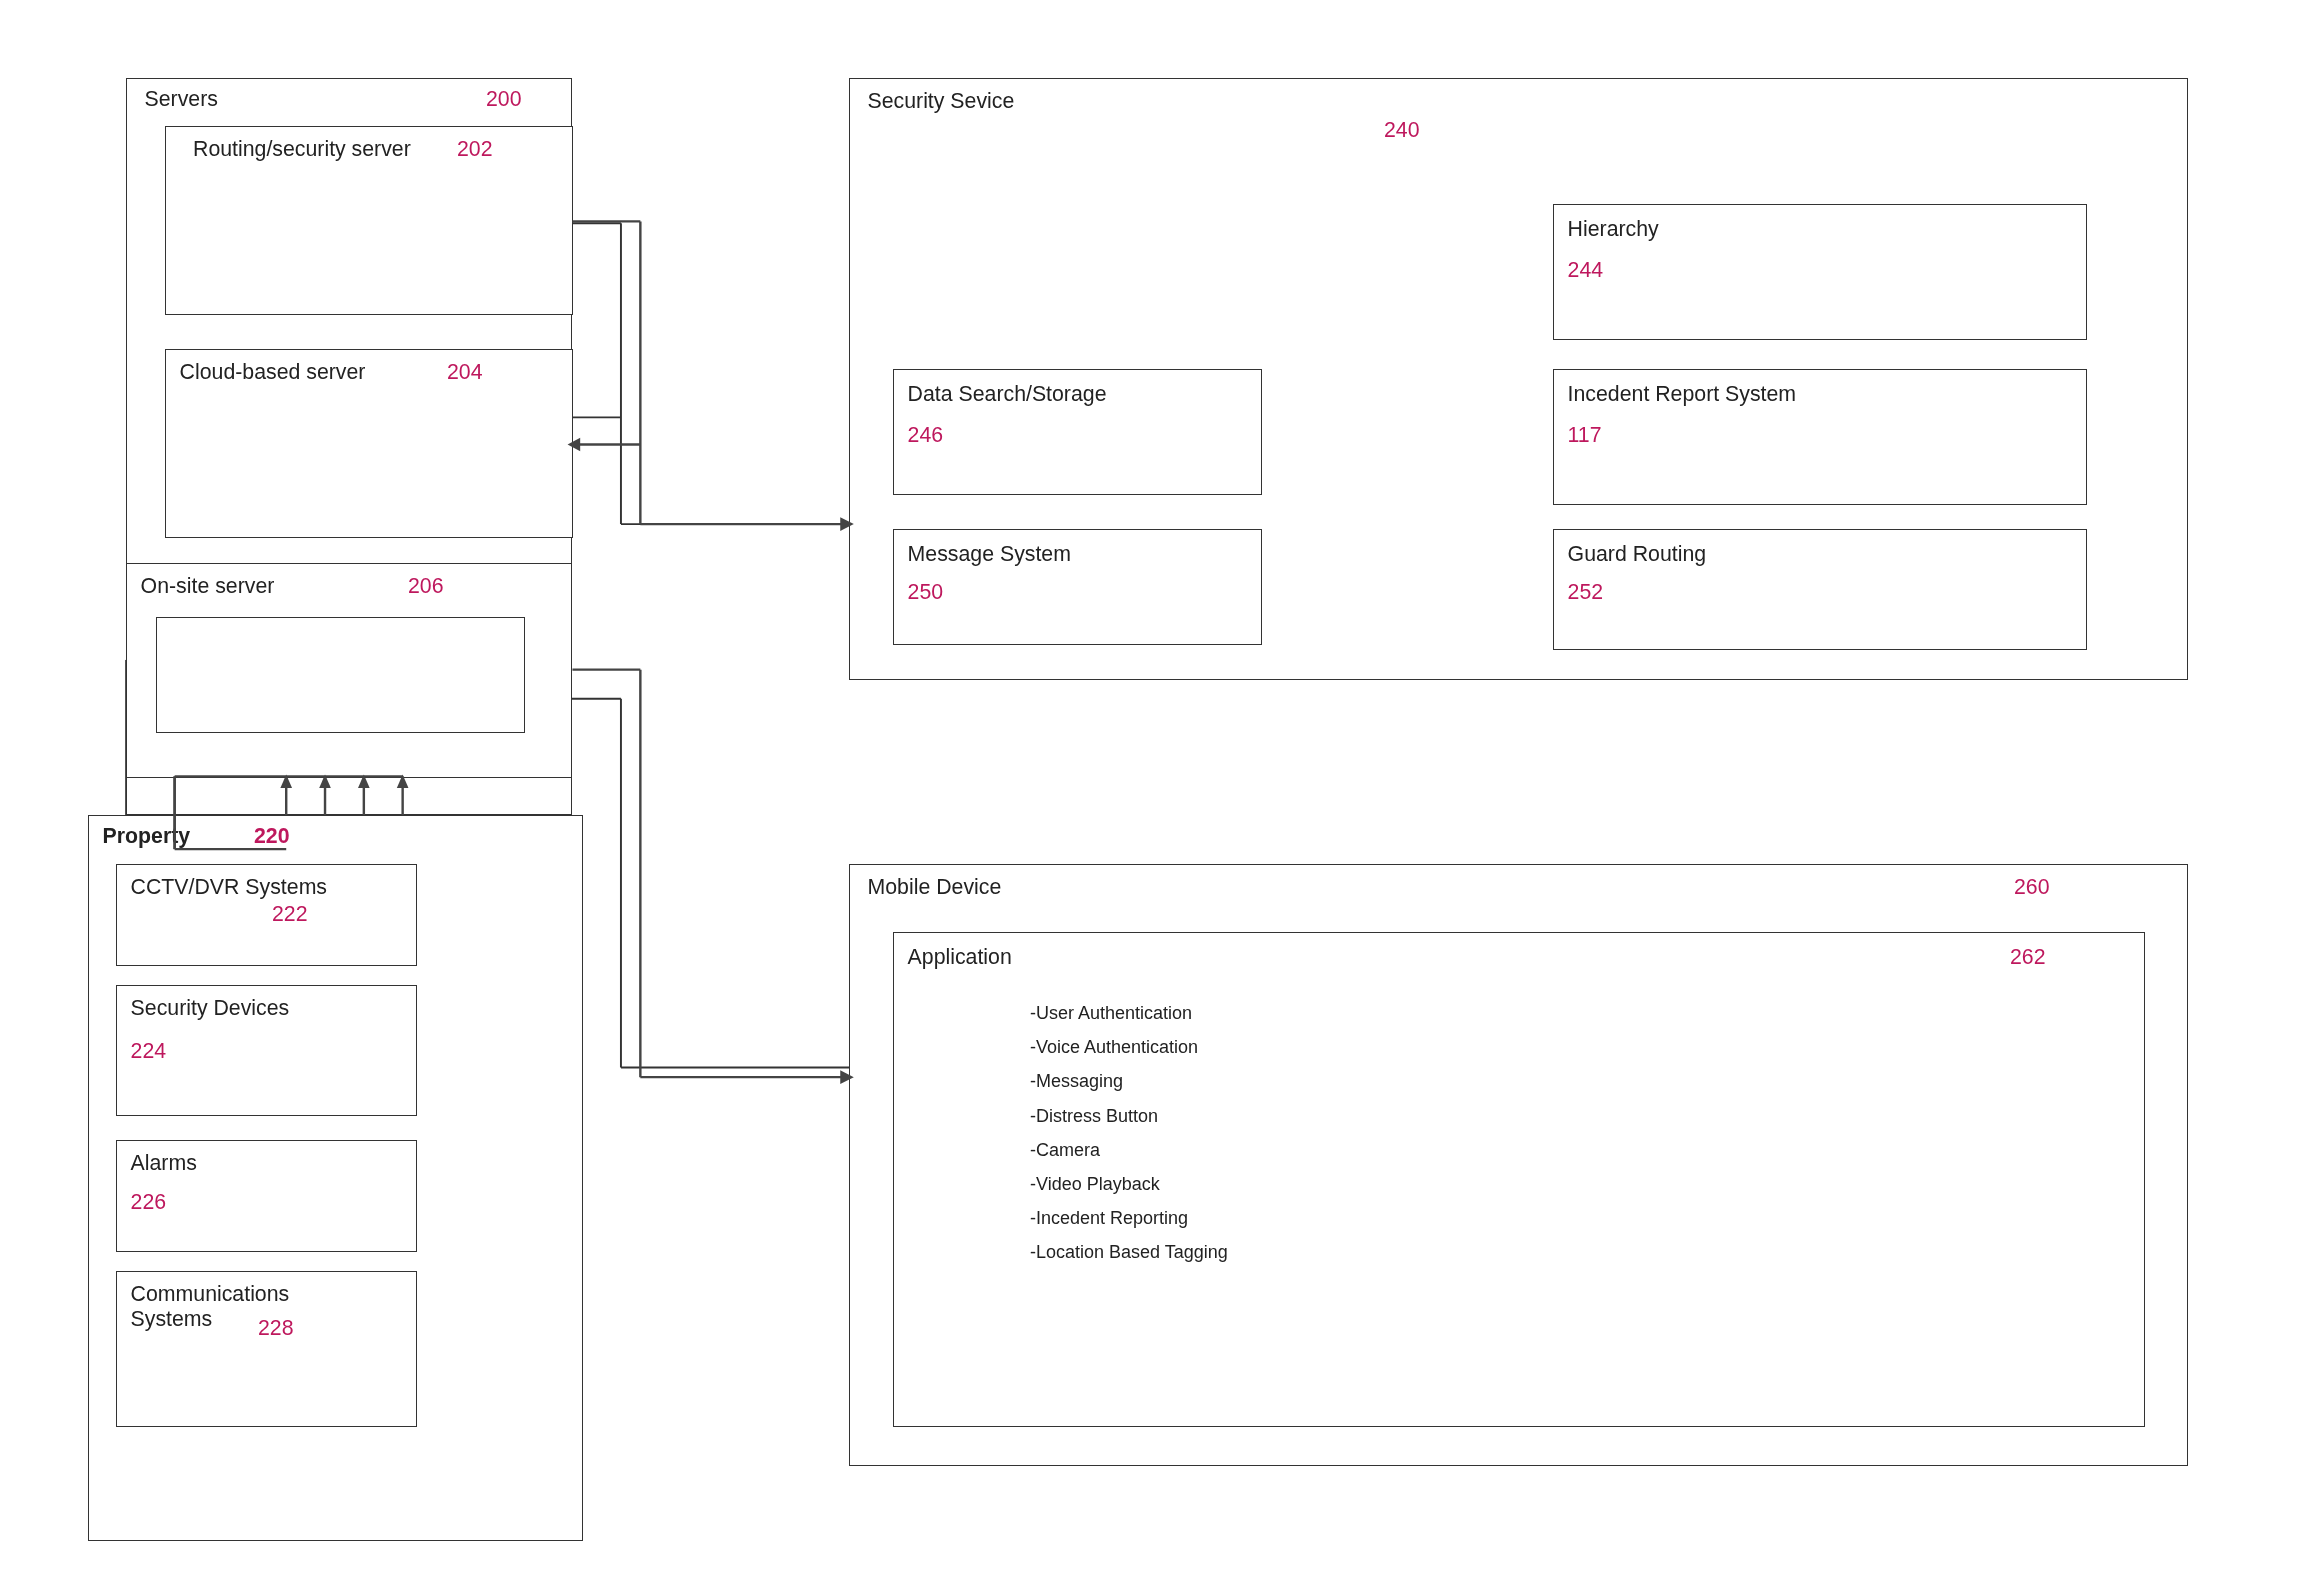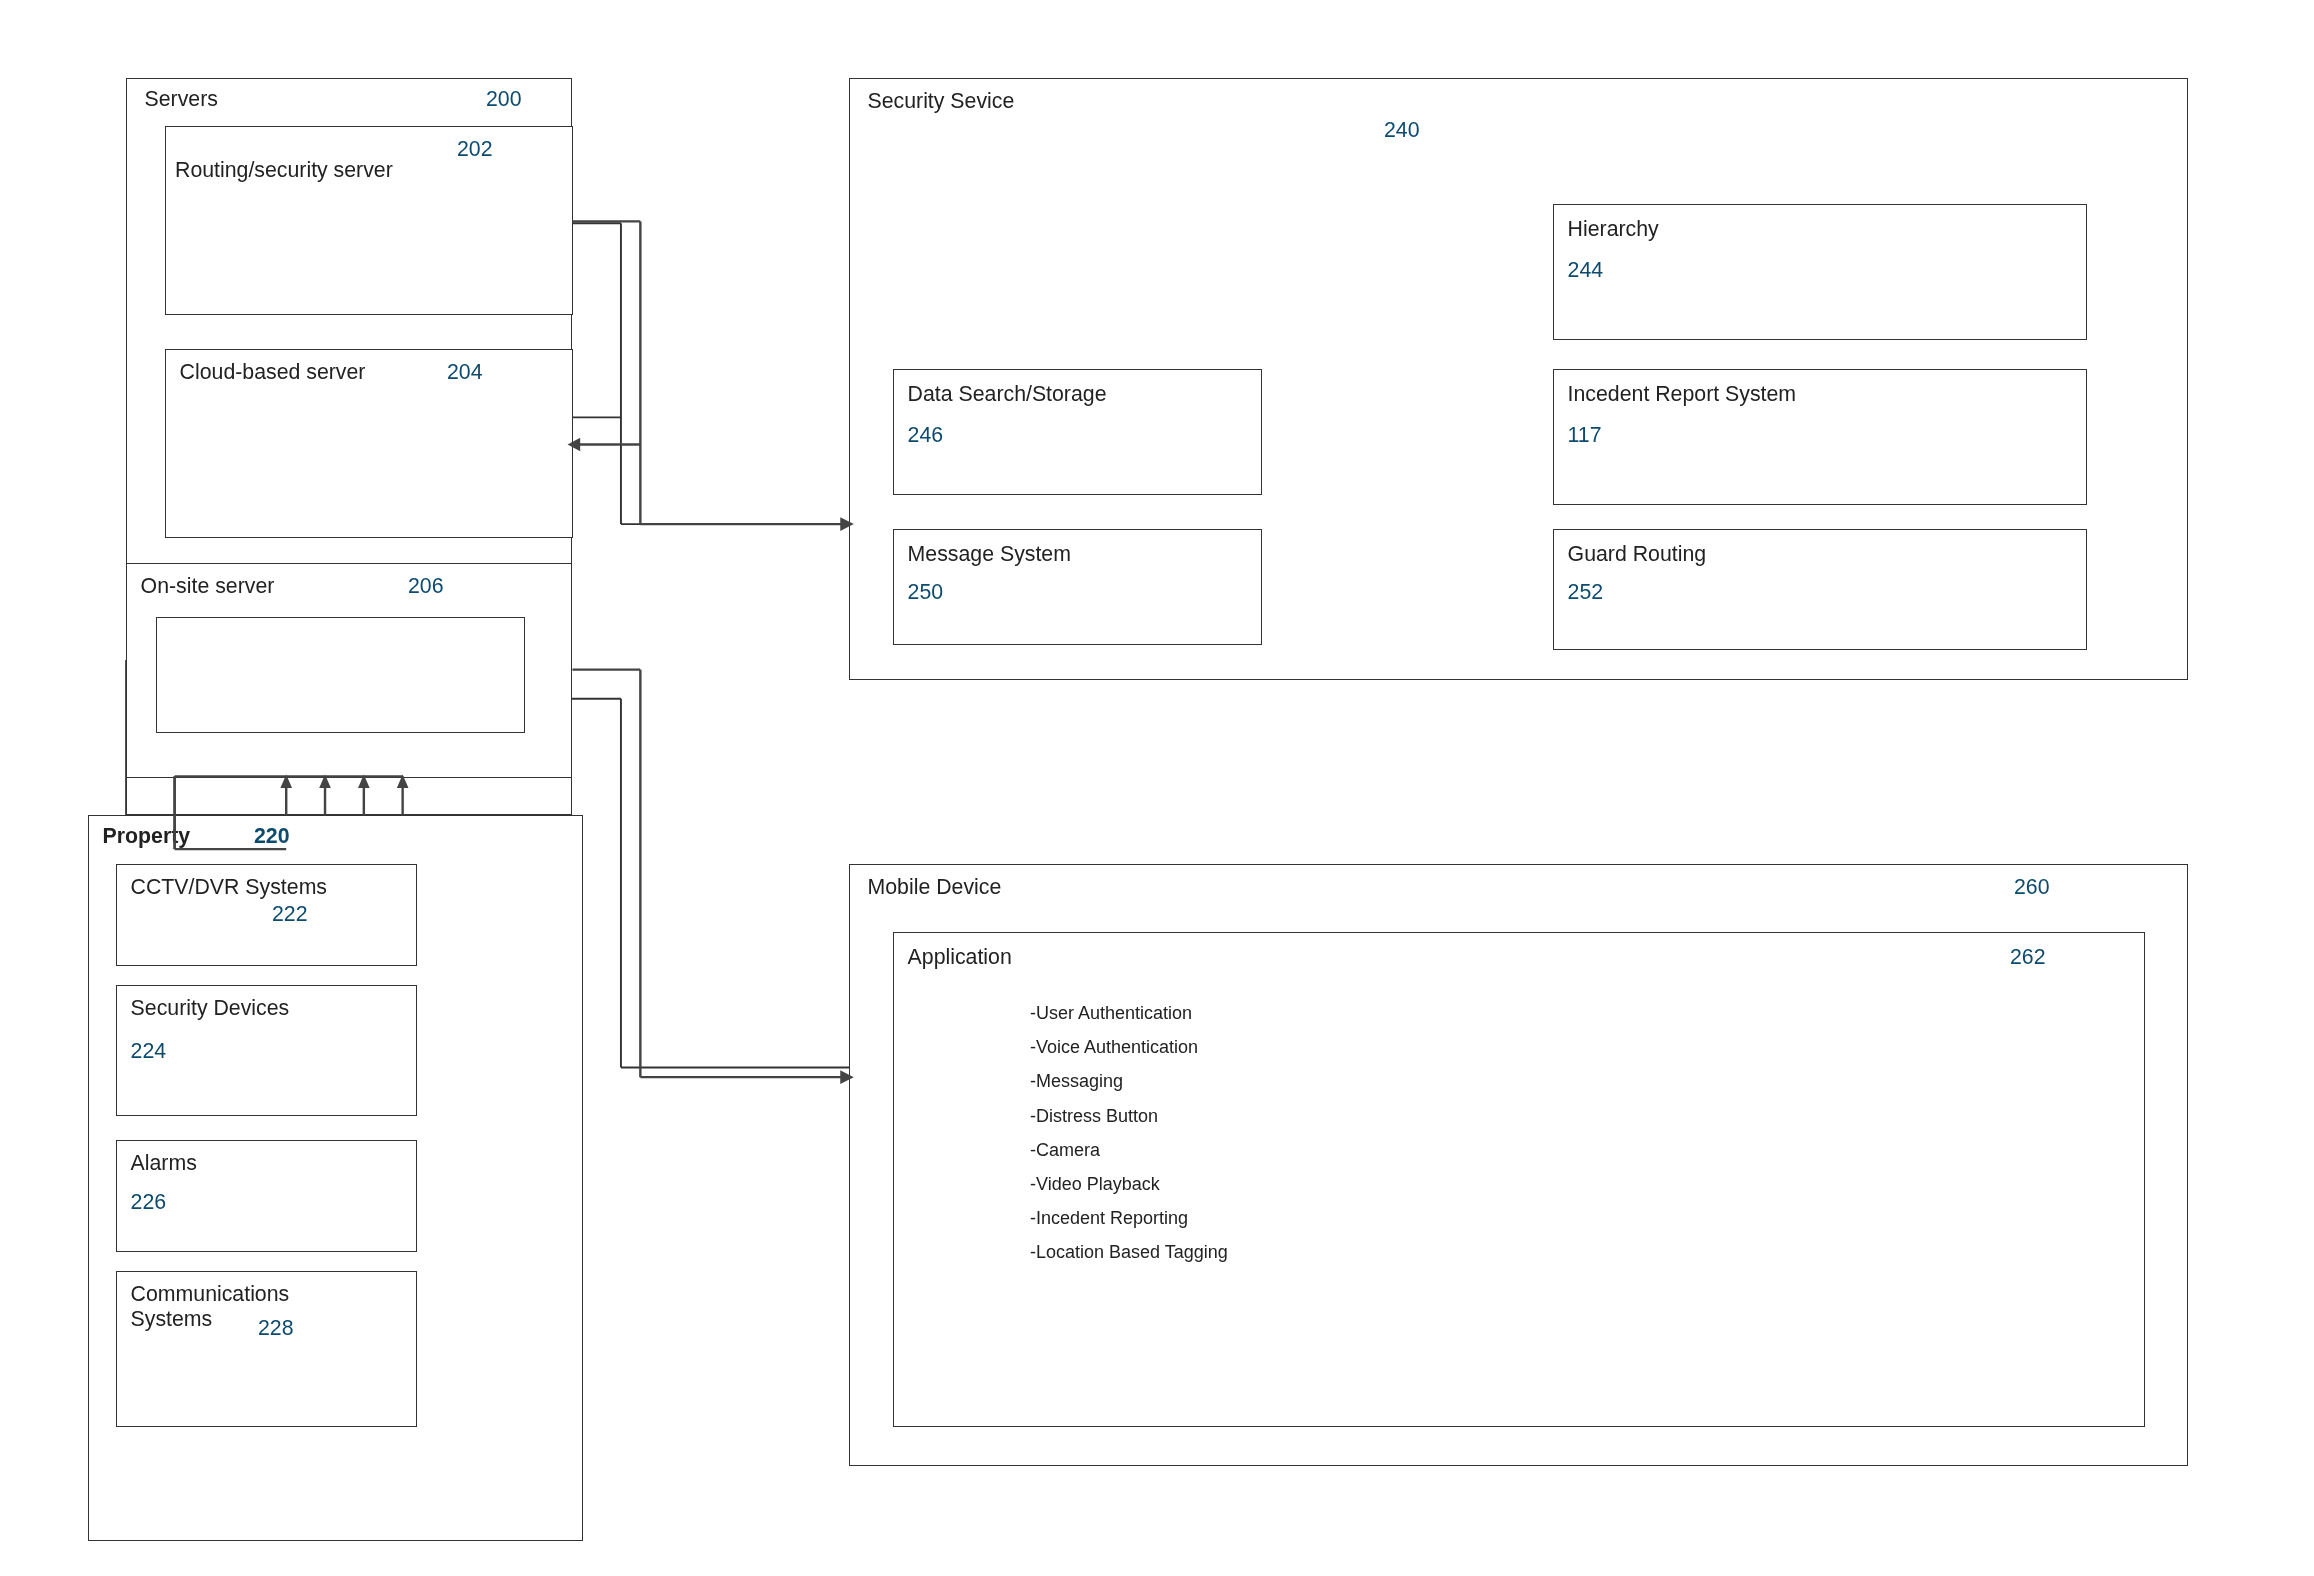--- a/index.html
+++ b/index.html
@@ -23,21 +23,21 @@
       border: 1.5px solid #333;
       background: #fff;
     }
     .box-label {
       position: absolute;
       font-size: 21.3px;
       color: #222;
     }
     .box-number {
       font-size: 21.3px;
-      color: #0c4a6e;
+      color: #be185d;
     }
     
     .lines-svg {
       position: absolute;
       top: 0; left: 0;
       width: 2314px;
       height: 1577px;
       pointer-events: none;
     }
   </style>
@@ -77,21 +77,21 @@
     <line x1="130" y1="680" x2="130" y2="870" stroke="#333" stroke-width="2"></line>
     <line x1="130" y1="870" x2="175" y2="870" stroke="#333" stroke-width="2"></line>
   </svg>
 
   <div class="box" style="left:126px; top:78px; width:446px; height:737px;">
     <span class="box-label" style="top:7.8px; left:17.5px;">Servers</span>
     <span class="box-label box-number" style="top:7.8px; left:359px;">200</span>
   </div>
 
   <div class="box" style="left:165px; top:126px; width:408px; height:189px;">
-    <span class="box-label" style="top:9.7px; left:9px;margin-top:21px;">Routing/security server</span>
+    <span class="box-label" style="top:9.7px; left:27px;">Routing/security server</span>
     <span class="box-label box-number" style="top:9.7px; left:291px;">202</span>
   </div>
 
   <div class="box" style="left:165px; top:349px; width:408px; height:189px;">
     <span class="box-label" style="top:9.7px; left:13.6px;">Cloud-based server</span>
     <span class="box-label box-number" style="top:9.7px; left:281px;">204</span>
   </div>
 
   <div class="box" style="left:126px; top:563px; width:446px; height:215px;">
     <span class="box-label" style="top:9.7px; left:13.6px;">On-site server</span>

